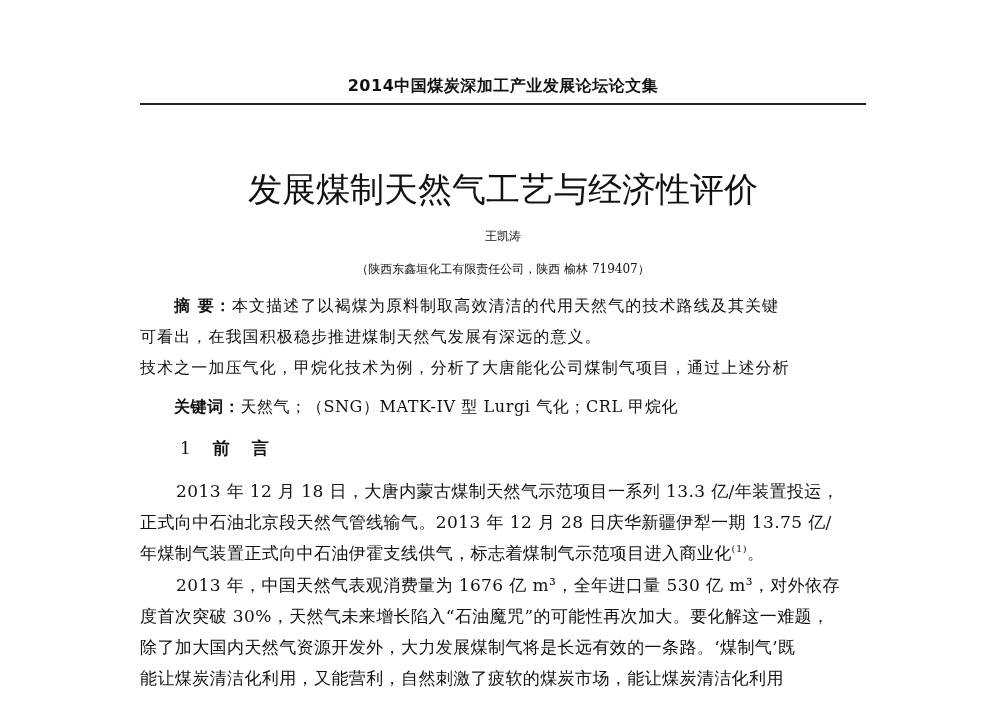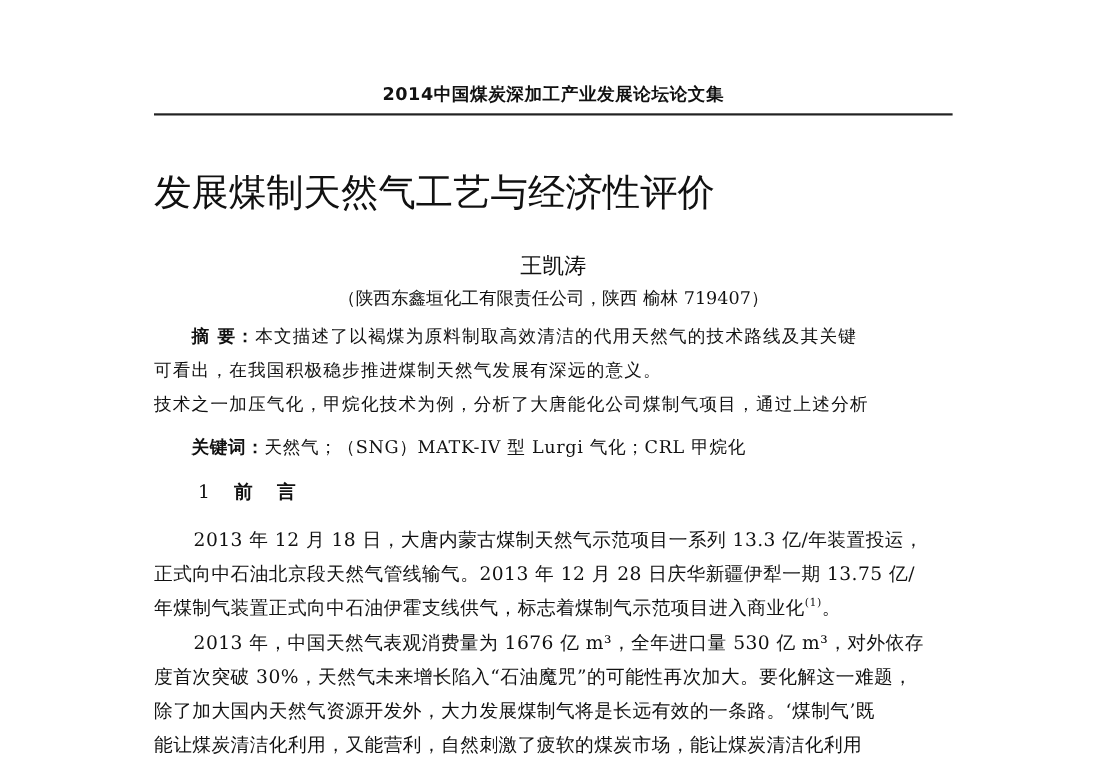--- a/index.html
+++ b/index.html
@@ -36,38 +36,39 @@
       left: 140px;
       top: 103px;
       width: 726px;
       height: 2px;
       background: #222;
     }
     .title {
       position: absolute;
       left: 140px;
       width: 726px;
-      top: 152px;
+      top: 167px;
+      text-align: center;
       font-size: 34px;
       font-family: Liberation Mono, monospace;
       letter-spacing: 0px;
     }
     .author {
       position: absolute;
       left: 140px; width: 726px;
       top: 228px;
       text-align: center;
-      font-size: 20px;
+      font-size: 12px;
     }
     .affiliation {
       position: absolute;
       left: 140px; width: 726px;
       top: 261px;
       text-align: center;
-      font-size: 16px;
+      font-size: 12px;
     }
     .block {
       position: absolute;
       left: 140px;
       width: 726px;
       font-size: 17px;
       line-height: 31px;
       text-align: justify;
       text-align-last: left;
     }

